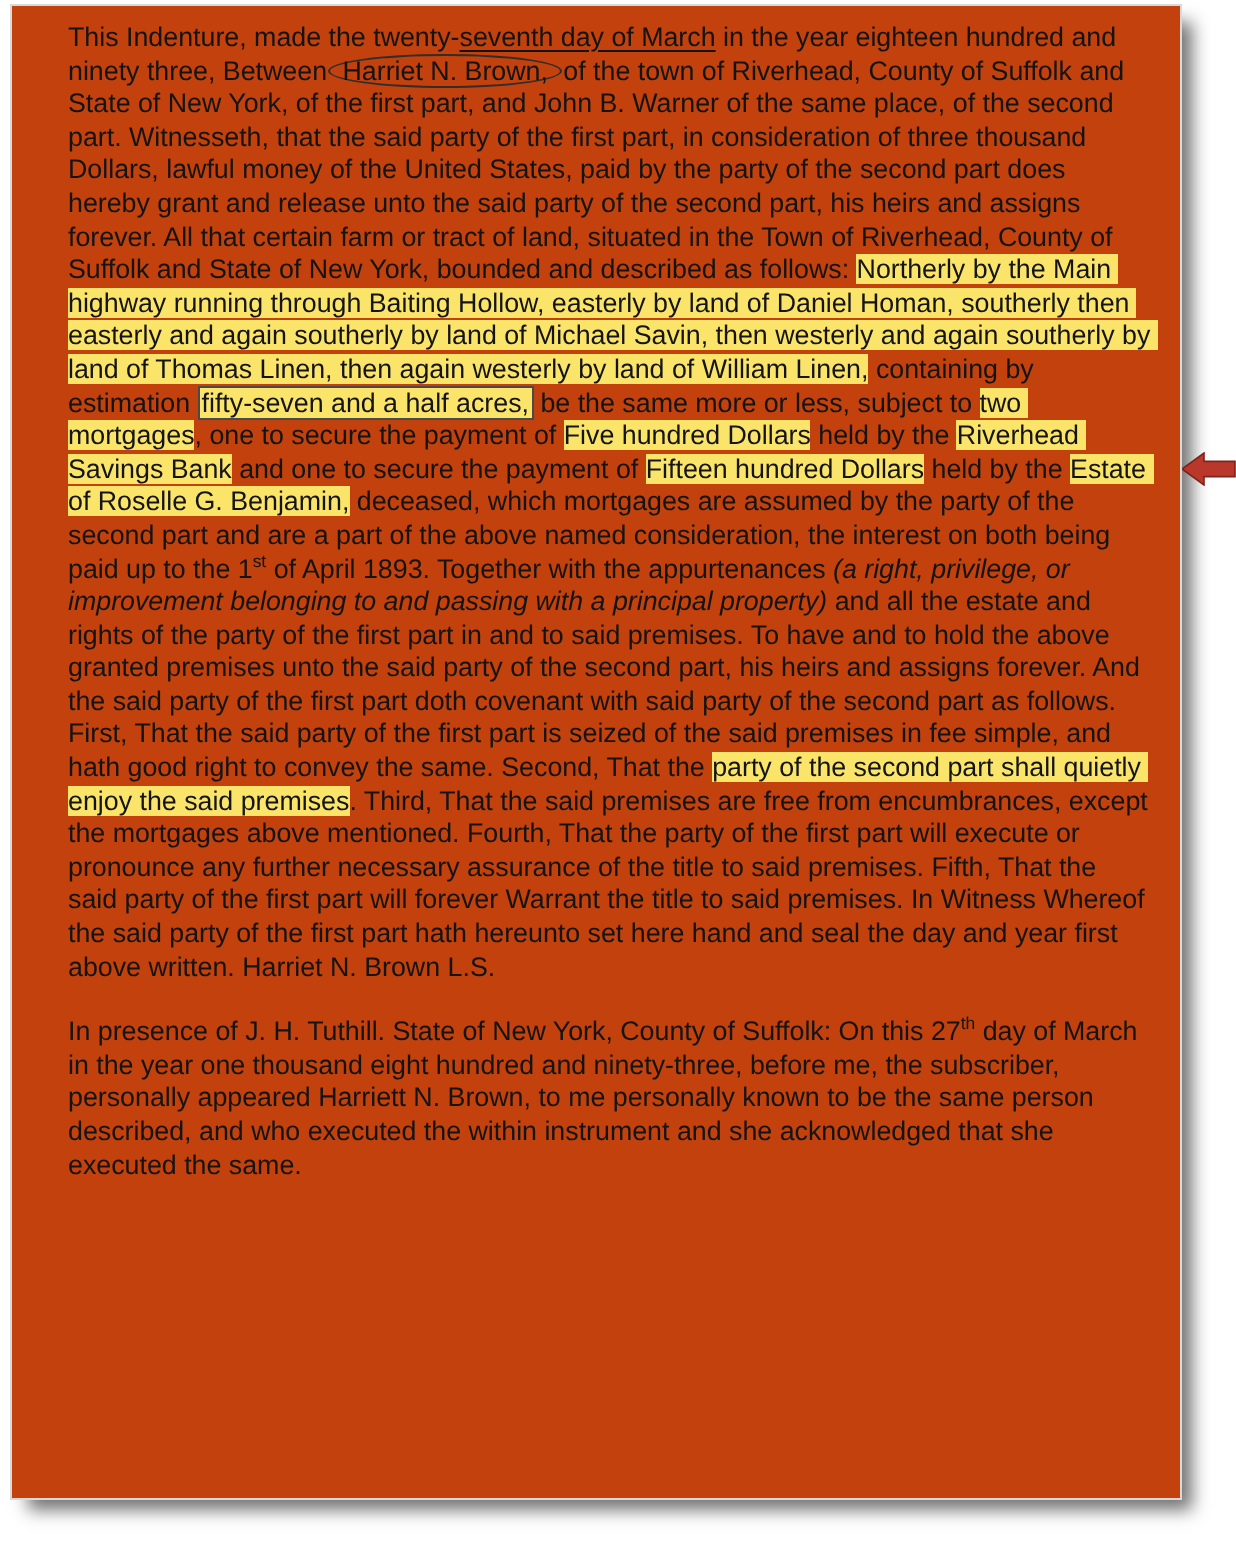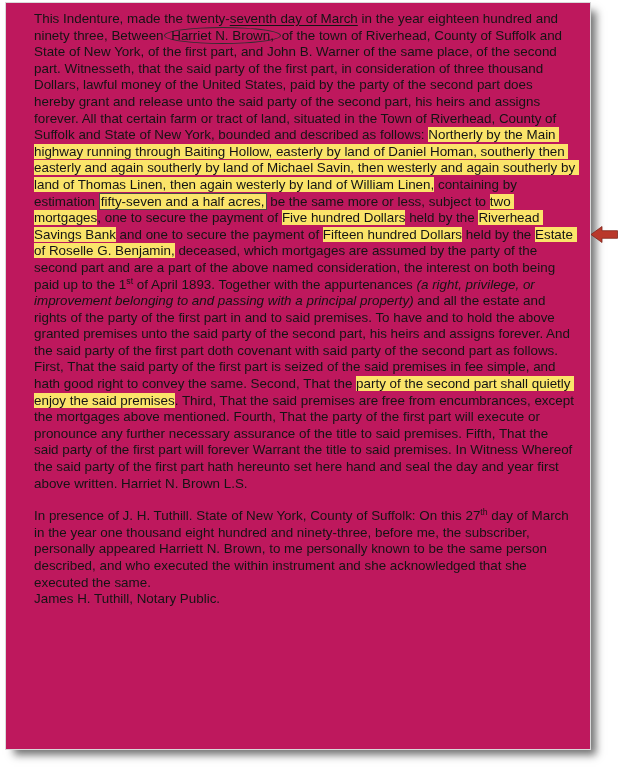--- a/index.html
+++ b/index.html
@@ -17,21 +17,21 @@
   .canvas {
     position: absolute;
     inset: 0;
   }
   .page {
     position: absolute;
     left: 5px;
     top: 2px;
     width: 586px;
     height: 748px;
-    background: #be185d;
+    background: #c2410c;
     border: 1px solid #d9d9d9;
     box-shadow: 7px 7px 8px -2px rgba(40,40,40,0.65);
     box-sizing: border-box;
   }
   .doc-text {
     padding: 8px 14px 6px 28px;
     color: #141414;
     font-size: 13.4px;
     line-height: 16.6px;
   }
@@ -77,21 +77,20 @@
 </head>
 <body>
 
 <div class="canvas">
 
   <div class="page">
     <div class="doc-text">
         <p class="doc-par"><span class="seg">This Indenture, made the twenty-</span><span class="seg und">seventh day of March</span><span class="seg"> in the year eighteen hundred and ninety three, Between </span><span class="seg circled">Harriet N. Brown,</span><span class="seg"> of the town of Riverhead, County of Suffolk and State of New York, of the first part, and John B. Warner of the same place, of the second part. Witnesseth, that the said party of the first part, in consideration of three thousand Dollars, lawful money of the United States, paid by the party of the second part does hereby grant and release unto the said party of the second part, his heirs and assigns forever. All that certain farm or tract of land, situated in the Town of Riverhead, County of Suffolk and State of New York, bounded and described as follows: </span><span class="seg hl">Northerly by the Main highway running through Baiting Hollow, easterly by land of Daniel Homan, southerly then easterly and again southerly by land of Michael Savin, then westerly and again southerly by land of Thomas Linen, then again westerly by land of William Linen,</span><span class="seg"> containing by estimation </span><span class="seg hl boxed">fifty-seven and a half acres,</span><span class="seg"> be the same more or less, subject to </span><span class="seg hl">two mortgages</span><span class="seg">, one to secure the payment of </span><span class="seg hl">Five hundred Dollars</span><span class="seg"> held by the </span><span class="seg hl">Riverhead Savings Bank</span><span class="seg"> and one to secure the payment of </span><span class="seg hl">Fifteen hundred Dollars</span><span class="seg"> held by the </span><span class="seg hl">Estate of Roselle G. Benjamin,</span><span class="seg"> deceased, which mortgages are assumed by the party of the second part and are a part of the above named consideration, the interest on both being paid up to the 1</span><sup class="seg">st</sup><span class="seg"> of April 1893. Together with the appurtenances </span><span class="seg it">(a right, privilege, or improvement belonging to and passing with a principal property)</span><span class="seg"> and all the estate and rights of the party of the first part in and to said premises. To have and to hold the above granted premises unto the said party of the second part, his heirs and assigns forever. And the said party of the first part doth covenant with said party of the second part as follows. First, That the said party of the first part is seized of the said premises in fee simple, and hath good right to convey the same. Second, That the </span><span class="seg hl">party of the second part shall quietly enjoy the said premises</span><span class="seg">. Third, That the said premises are free from encumbrances, except the mortgages above mentioned. Fourth, That the party of the first part will execute or pronounce any further necessary assurance of the title to said premises. Fifth, That the said party of the first part will forever Warrant the title to said premises. In Witness Whereof the said party of the first part hath hereunto set here hand and seal the day and year first above written. Harriet N. Brown L.S.</span></p>
         <div class="par-gap"></div>
         <p class="doc-par"><span class="seg">In presence of J. H. Tuthill. State of New York, County of Suffolk: On this 27</span><sup class="seg">th</sup><span class="seg"> day of March in the year one thousand eight hundred and ninety-three, before me, the subscriber, personally appeared Harriett N. Brown, to me personally known to be the same person described, and who executed the within instrument and she acknowledged that she executed the same.</span></p>
-        <p class="doc-par"><span class="seg">James H. Tuthill, Notary Public.</span></p>
       </div>
   </div>
 
   <svg class="arrow" width="27" height="17" viewBox="0 0 27 17">
     <polygon points="0,8.5 11,0.5 11,4.7 26.5,4.7 26.5,12.3 11,12.3 11,16.5" stroke="#7e241b" stroke-width="0.8" fill="#b9382b"></polygon>
   </svg>
 
 </div>
 
 </body></html>

